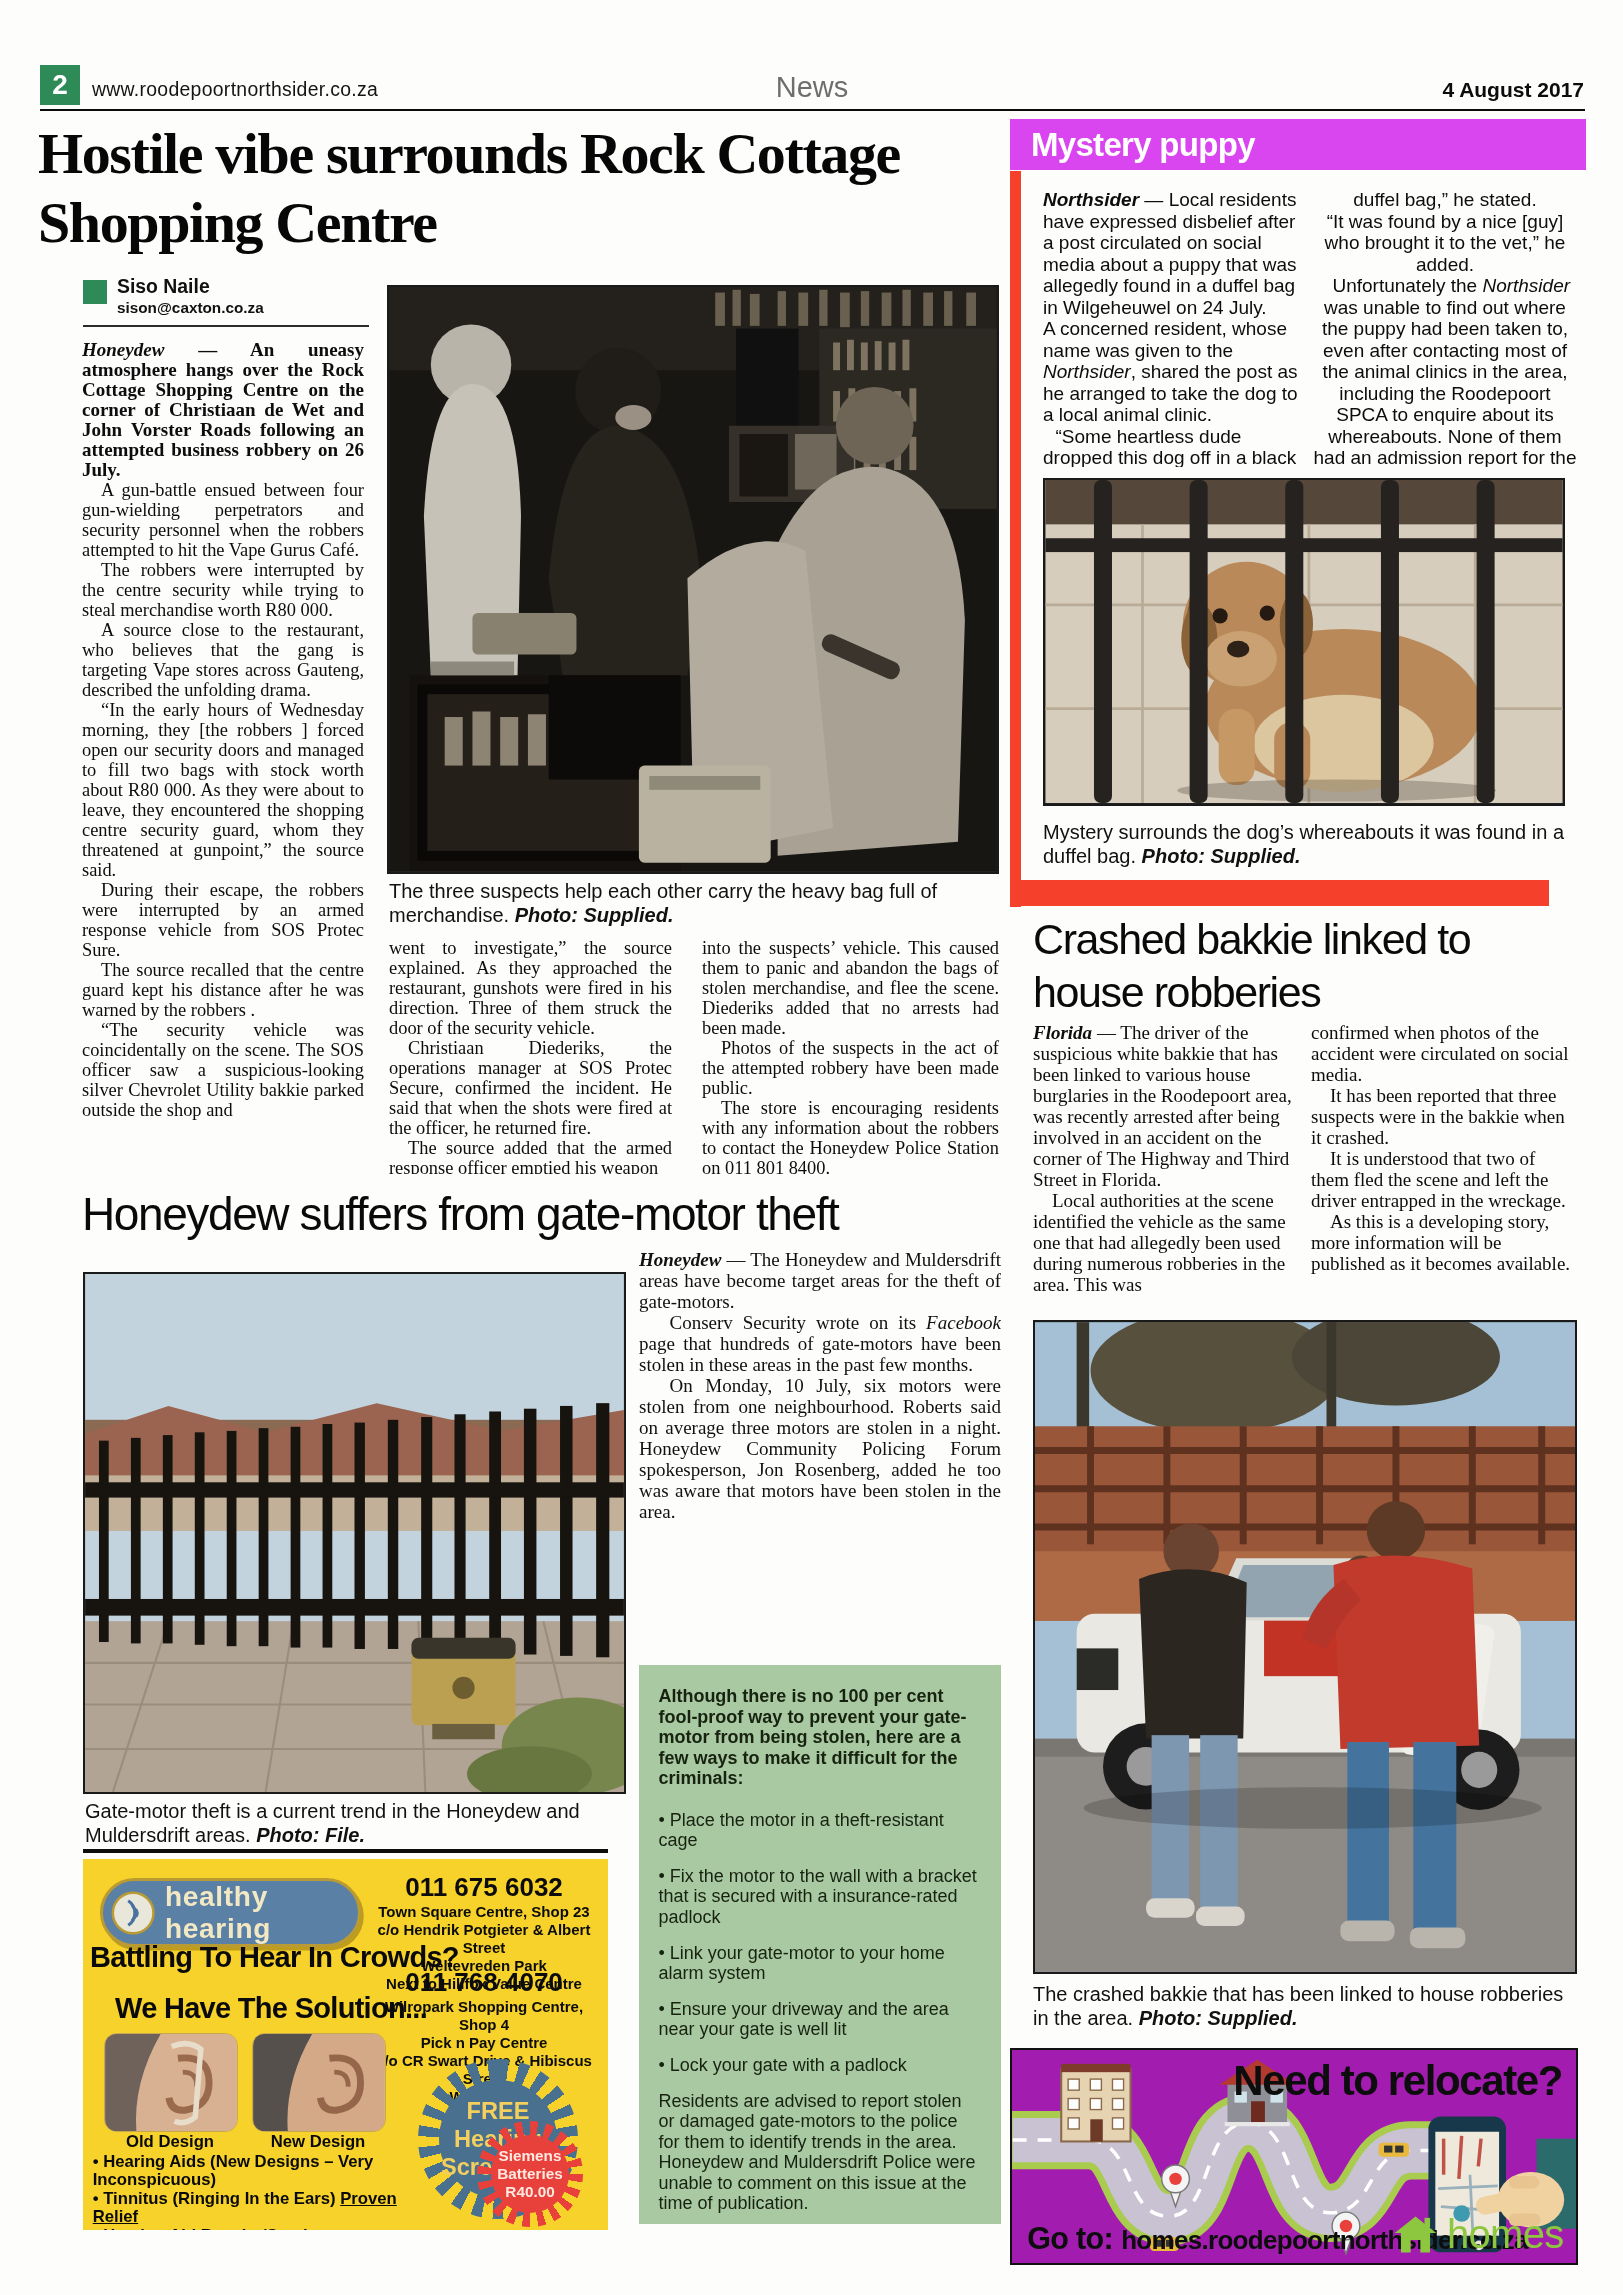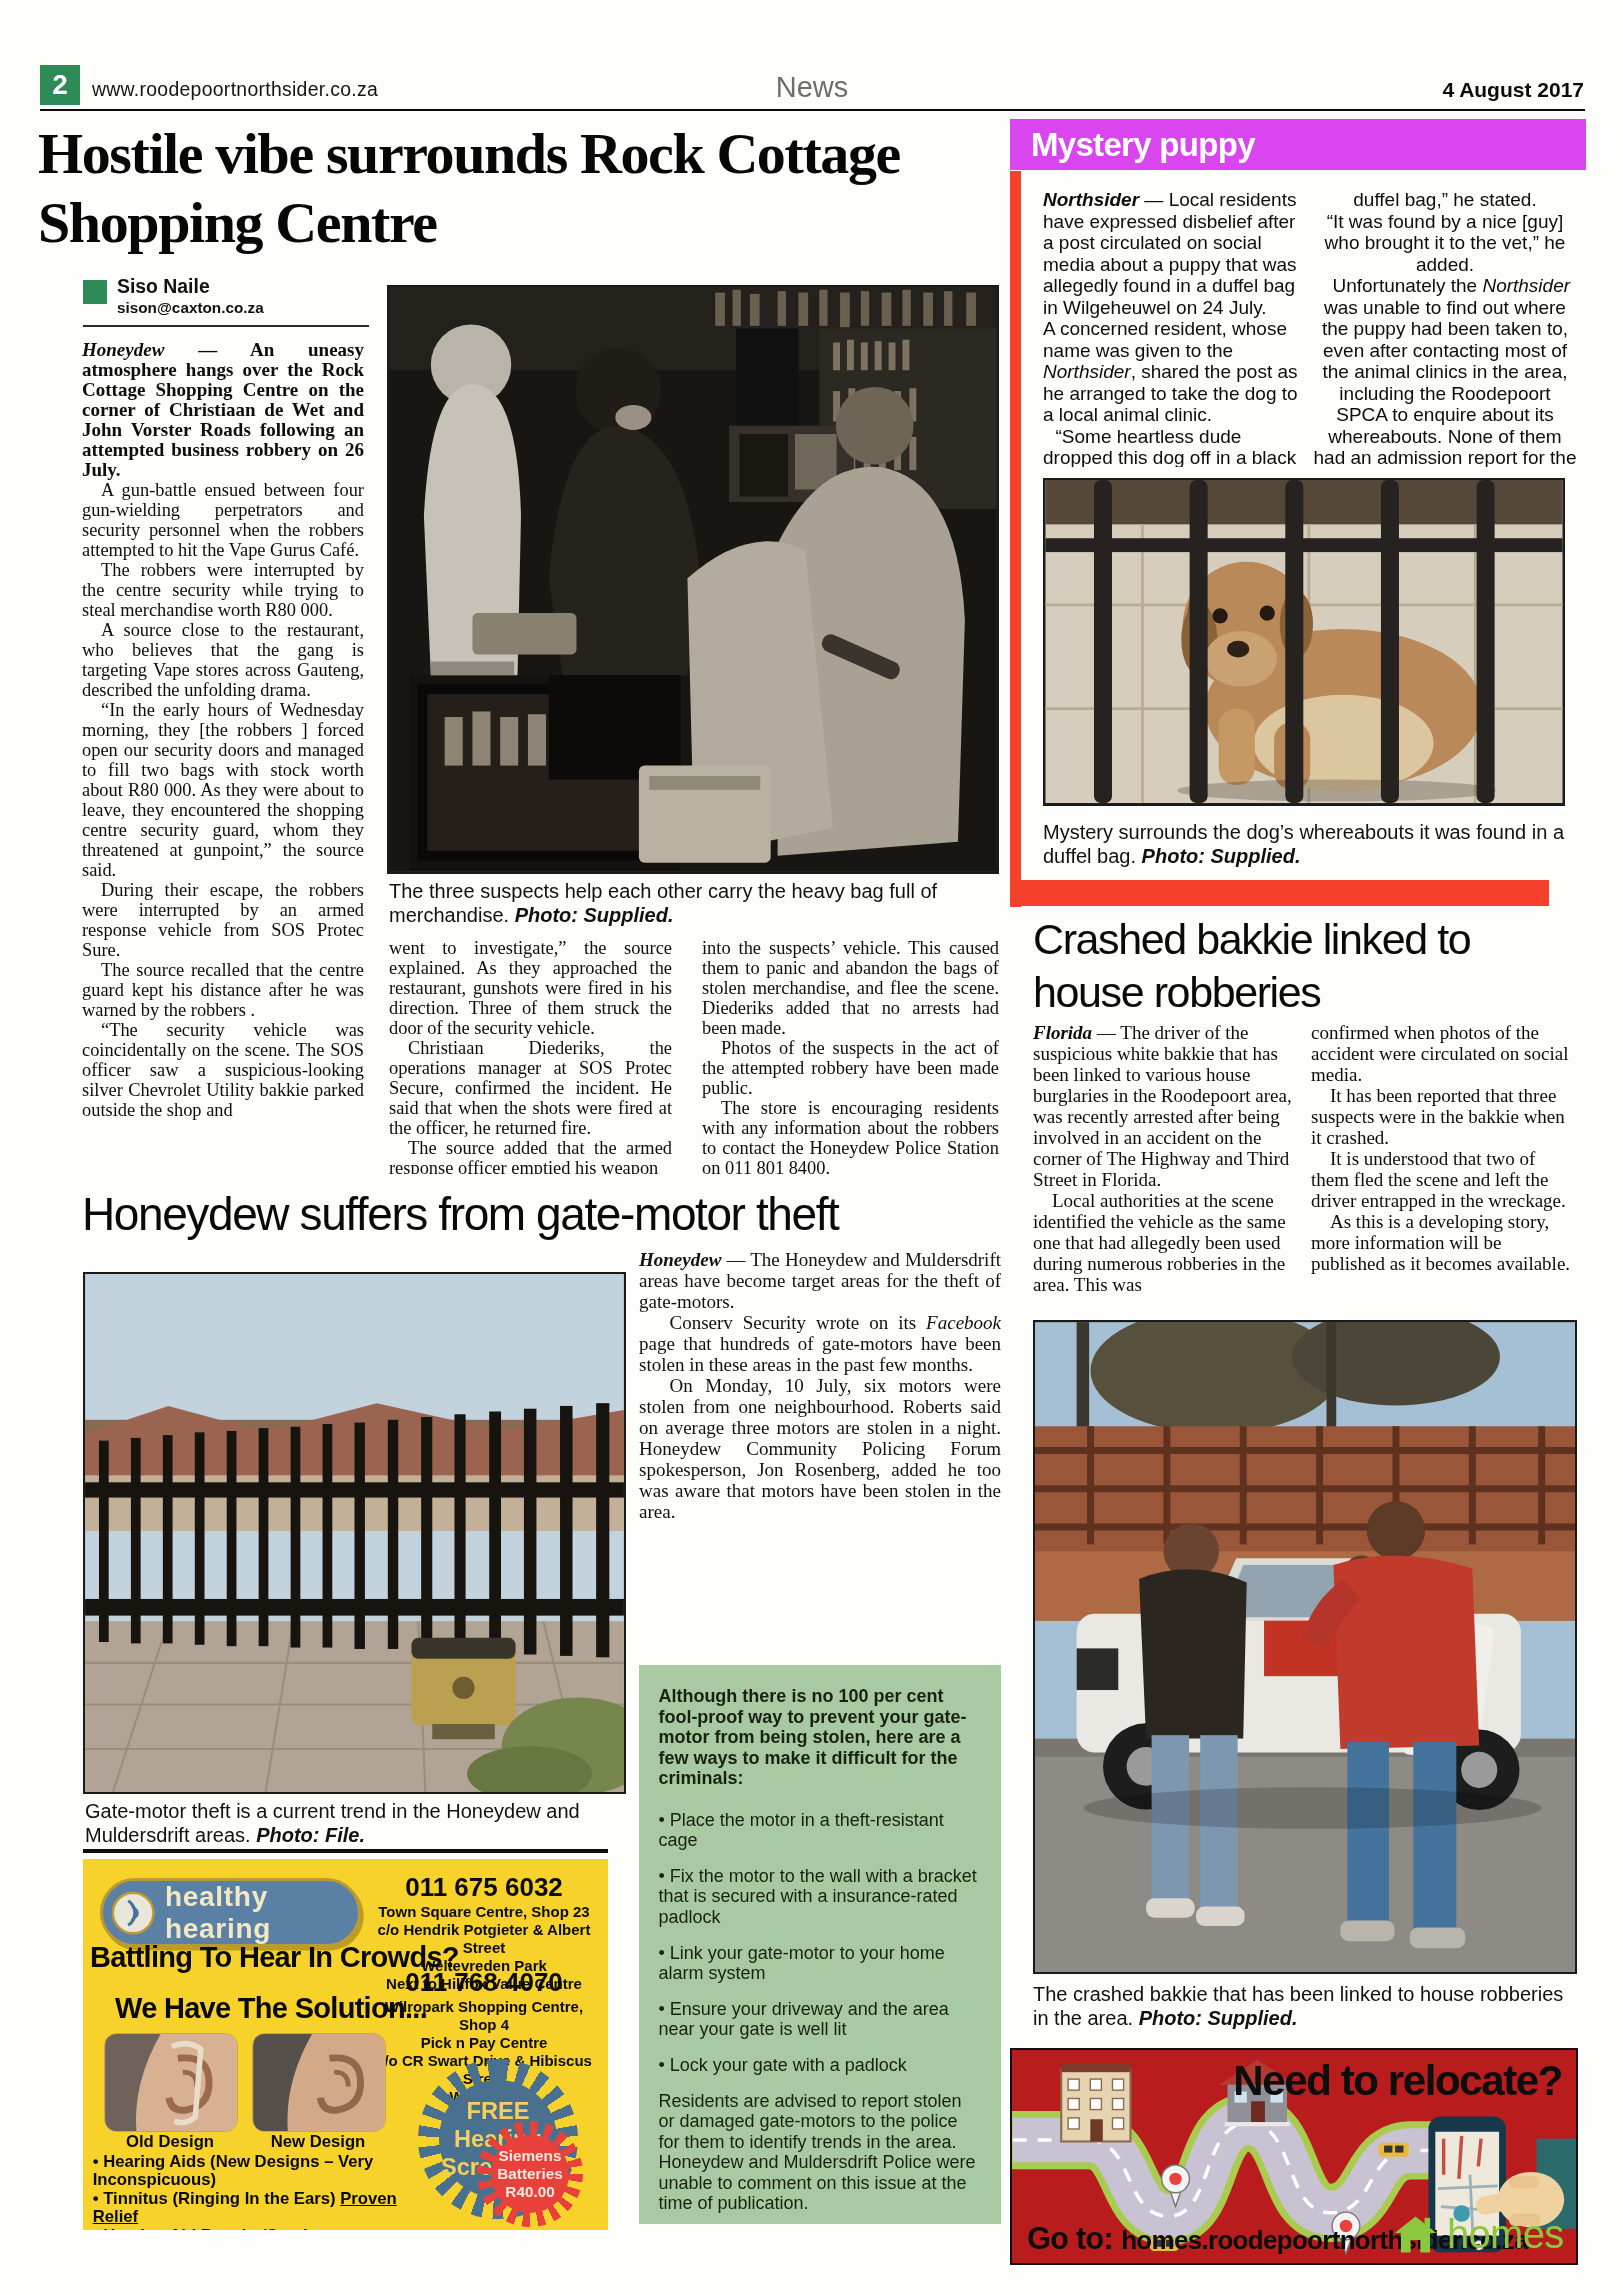--- a/index.html
+++ b/index.html
@@ -91,21 +91,21 @@
   .burst .core{position:absolute;inset:13%;border-radius:50%;background:#49708e;}
   .burst.red .spikes{background:repeating-conic-gradient(#e8413c 0deg 9deg,rgba(0,0,0,0) 9deg 18deg);}
   .burst.red .core{background:#e8413c;}
   .burst .txt{position:relative;text-align:center;font-family:"Liberation Sans",sans-serif;font-weight:bold;}
   .free-burst{left:335px;top:200px;width:160px;height:160px;}
   .free-burst .txt{color:#f3cf5e;font-size:23.6px;line-height:28px;}
   .batt-burst{left:394px;top:262px;width:106px;height:106px;}
   .batt-burst .txt{color:#ffe9e0;font-size:15.3px;line-height:18px;}
 
   
-  .homesad{left:1010px;top:2048px;width:568px;height:217px;background:#b91c1c;border:2.1px solid #111;box-sizing:border-box;overflow:hidden;}
+  .homesad{left:1010px;top:2048px;width:568px;height:217px;background:#a21caf;border:2.1px solid #111;box-sizing:border-box;overflow:hidden;}
   .homes-head{position:absolute;top:7px;right:14px;font:bold 42px "Liberation Sans",sans-serif;letter-spacing:-1.4px;color:#0d0d0d;}
   .homes-goto{position:absolute;left:15.3px;bottom:7px;font-family:"Liberation Sans",sans-serif;color:#0d0d0d;display:flex;align-items:baseline;gap:8.3px;}
   .homes-goto .g1{font-weight:bold;font-size:30.5px;letter-spacing:-0.7px;}
   .homes-goto .g2{font-weight:bold;font-size:26px;letter-spacing:-0.7px;}
   .homes-logo{position:absolute;right:12.5px;bottom:5.6px;display:flex;align-items:center;gap:10px;}
   .homes-logo .word{font:40px "Liberation Sans",sans-serif;color:#8dc63f;letter-spacing:-0.7px;}
 </style>
 </head>
 <body>
 

